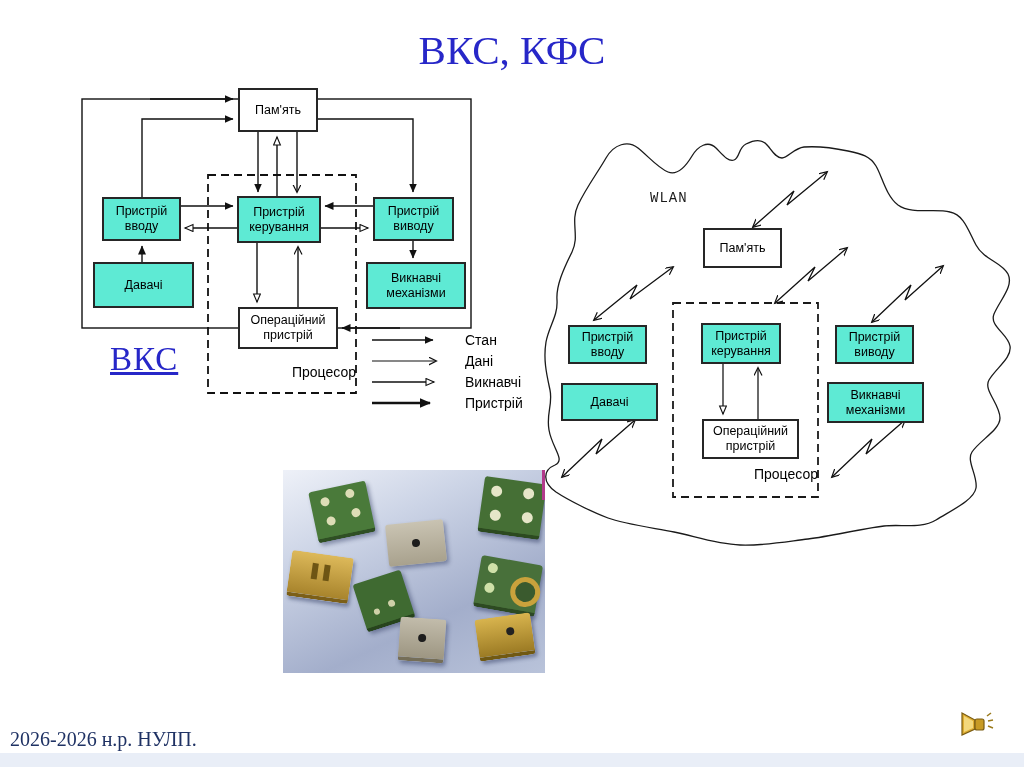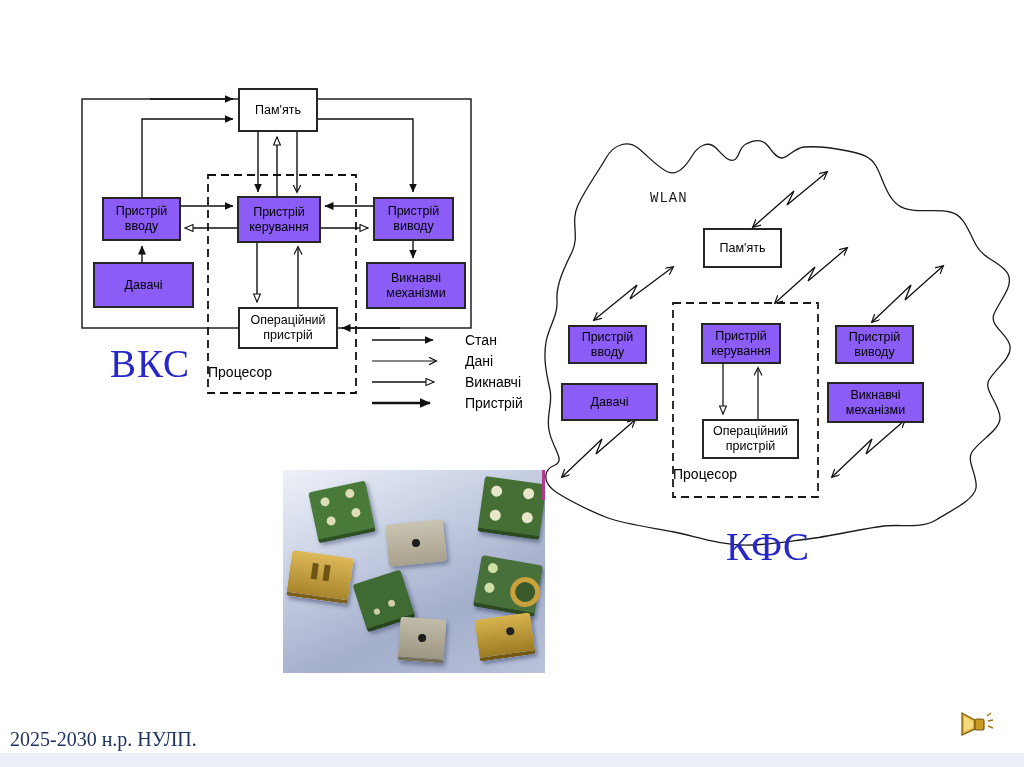--- a/index.html
+++ b/index.html
@@ -7,26 +7,26 @@
     position:relative;width:1024px;height:767px;background:#ffffff;
     overflow:hidden;font-family:"Liberation Sans",sans-serif;
   }
   #diagram-svg{position:absolute;left:0;top:0;z-index:1;}
   .box{
     position:absolute;z-index:2;box-sizing:border-box;
     border:2px solid #262626;display:flex;align-items:center;justify-content:center;
     text-align:center;font-size:12.5px;line-height:1.18;color:#000;
     font-family:"Liberation Sans",sans-serif;padding:15px 2px;
   }
-  .box.yellow{background:#8b5cf6;}
+  .box.yellow{background:#5eead4;}
   .box.white{background:#ffffff;}
-  .plainlabel{position:absolute;z-index:2;color:#000;font-size:14px;text-align:left;}
+  .plainlabel{position:absolute;z-index:2;color:#000;font-size:14px;text-align:right;}
   .caption{
     position:absolute;z-index:2;color:#2727c8;
-    font-family:"Liberation Serif",serif;font-size:39px;letter-spacing:1px;
+    font-family:"Liberation Serif",serif;font-size:33px;letter-spacing:1px;text-decoration:underline;
   }
   #slide-title{
     position:absolute;z-index:2;left:0;right:0;top:26px;text-align:center;
     color:#2727c8;font-family:"Liberation Serif",serif;font-size:41px;
   }
   .legend-label{position:absolute;z-index:2;font-size:14px;color:#000;}
   #wlan-label{position:absolute;z-index:2;left:650px;top:190px;font-size:14px;color:#1a1a1a;letter-spacing:1px;font-family:Liberation Mono, monospace;}
   
   #chips-photo{
     position:absolute;z-index:2;left:283px;top:470px;width:262px;height:203px;
@@ -47,20 +47,21 @@
   }
   #page-number{position:absolute;z-index:3;left:997px;top:722px;font-size:17px;color:#0f766e;margin-left:40px;}
   #speaker{position:absolute;z-index:2;left:958px;top:704px;width:38px;height:40px;}
   #bottom-strip{position:absolute;z-index:0;left:0;top:753px;width:1024px;height:14px;background:#e9eef7;}
 </style>
 </head>
 <body>
 
 <div id="slide">
 
+  <div id="slide-title">ВКС, КФС</div>
 
   <svg id="diagram-svg" width="1024" height="767" viewBox="0 0 1024 767">
     <defs>
       <marker id="m-filled" markerUnits="userSpaceOnUse" markerWidth="10" markerHeight="9" refX="8.5" refY="4" orient="auto">
           <path d="M0,0 L9,4 L0,8 Z" fill="#111"></path>
         </marker>
       <marker id="m-thick" markerUnits="userSpaceOnUse" markerWidth="12.5" markerHeight="11" refX="10" refY="4.8" orient="auto">
           <path d="M0,0 L11,4.8 L0,9.6 Z" fill="#111"></path>
         </marker>
       <marker id="m-open" markerUnits="userSpaceOnUse" markerWidth="10" markerHeight="10" refX="7.5" refY="4" orient="auto">
@@ -200,21 +201,20 @@
   <div class="box yellow" style="left:561px;top:383px;width:97px;height:38px;">
       <span>Давачі</span>
     </div>
   <div class="box yellow" style="left:827px;top:382px;width:97px;height:41px;">
       <span>Викнавчі механізми</span>
     </div>
   <div class="box white" style="left:702px;top:419px;width:97px;height:40px;">
       <span>Операційний пристрій</span>
     </div>
   <div class="plainlabel" style="left:673px;top:466px;width:145px;">Процесор</div>
-  <div class="caption" style="left:726px;top:524px;">КФС</div>
 
   <div id="chips-photo">
     <div class="chip" style="left:30px;top:16px;width:58px;height:48px;transform:rotate(-12deg);background:#4a7a3a;border-bottom:4px solid #2f4f24;">
       <div class="dot" style="left:10px;top:8px;width:9px;height:9px;background:#ddddb6;"></div>
       <div class="dot" style="left:36px;top:5px;width:9px;height:9px;background:#ddddb6;"></div>
       <div class="dot" style="left:12px;top:28px;width:9px;height:9px;background:#ddddb6;"></div>
       <div class="dot" style="left:38px;top:25px;width:9px;height:9px;background:#ddddb6;"></div>
     </div>
     <div class="chip" style="left:198px;top:10px;width:62px;height:52px;transform:rotate(8deg);background:#456f35;border-bottom:4px solid #2c4a20;">
       <div class="dot" style="left:8px;top:8px;width:11px;height:11px;background:#e6e6c8;"></div>
@@ -241,21 +241,21 @@
     <div class="chip" style="left:116px;top:148px;width:46px;height:40px;transform:rotate(4deg);background:linear-gradient(#c2bcab,#9d9682);border-bottom:4px solid #756e58;">
       <div class="dot" style="left:19px;top:16px;width:8px;height:8px;background:#1d1d1d;"></div>
     </div>
     <div class="chip" style="left:194px;top:146px;width:56px;height:38px;transform:rotate(-8deg);background:linear-gradient(#d8b44e,#9c7b24);border-bottom:4px solid #715912;">
       <div class="dot" style="left:30px;top:12px;width:8px;height:8px;background:#222;"></div>
     </div>
     <div id="magenta-edge"></div>
   </div>
 
   <div id="bottom-strip"></div>
-  <div id="footer-year">2025-2030 н.р. НУЛП.</div>
+  <div id="footer-year">2026-2026 н.р. НУЛП.</div>
   <svg id="speaker" viewBox="0 0 38 40">
     <polygon points="4,9 17,16 17,25 4,31" fill="#dfae32" stroke="#7a5c12" stroke-width="1.2"></polygon>
     <polygon points="6,12 15,17 15,24 6,28" fill="#f3d87c" stroke="none"></polygon>
     <rect x="17" y="15" width="9" height="11" rx="2" fill="#c79a24" stroke="#7a5c12" stroke-width="1.2"></rect>
     <line x1="29" y1="12" x2="33" y2="9" stroke="#9a7a1c" stroke-width="1.5"></line>
     <line x1="30" y1="17" x2="35" y2="16" stroke="#9a7a1c" stroke-width="1.5"></line>
     <line x1="30" y1="22" x2="35" y2="24" stroke="#9a7a1c" stroke-width="1.5"></line>
   </svg>
   <div id="page-number">14</div>
 

